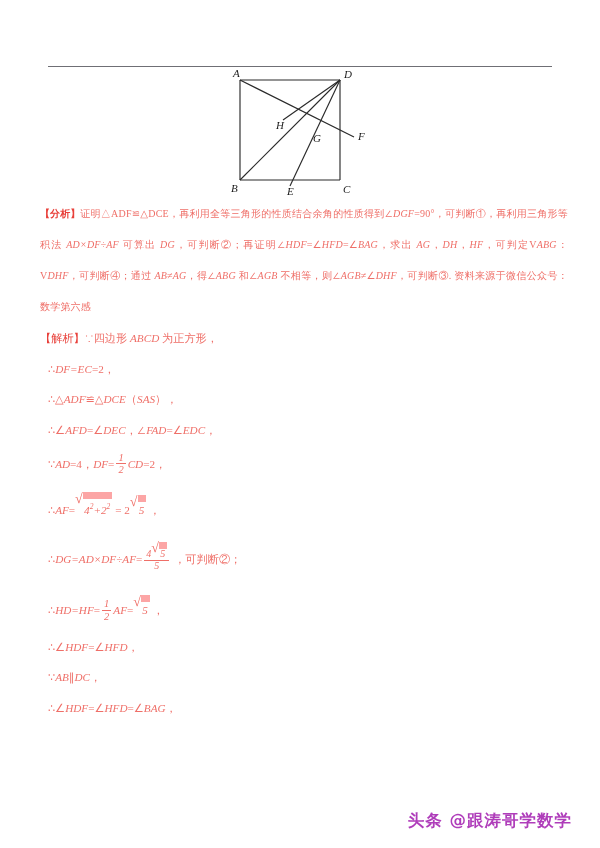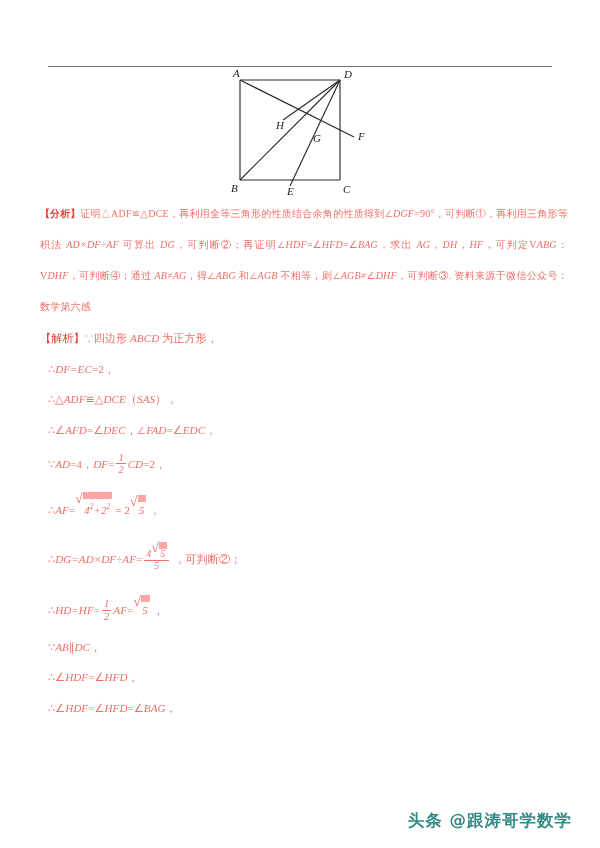--- a/index.html
+++ b/index.html
@@ -62,21 +62,21 @@
   .sqrt::before{
     content:"\221A";position:absolute;left:0;top:-1px;font-size:14px;font-style:normal;
   }
   .sqrt .rad{border-top:7px solid #fca5a5;padding:0 2px 0 1px;display:inline-block;}
   sup{font-size:7.5px;vertical-align:super;}
 
   
   .watermark{
     position:absolute;right:28px;bottom:16px;
     font-family:"DejaVu Sans",sans-serif;
-    font-size:16.5px;color:#0f766e;font-weight:bold;
+    font-size:16.5px;color:#a21caf;font-weight:bold;
     letter-spacing:1px;white-space:nowrap;opacity:.85;
   }
 </style>
 </head>
 <body>
 
 <div class="page">
 
   <div class="top-rule"></div>
 
@@ -131,23 +131,23 @@
 
       <div class="line tall"><span>∵</span><span class="it">AD</span><span>=4，</span><span class="it">DF</span><span>=</span><span class="frac"><span class="num">1</span><span class="den">2</span></span><span class="it">CD</span><span>=2，</span></div>
 
       <div class="line taller"><span>∴</span><span class="it">AF</span><span>=</span><span class="sqrt"><span class="rad">4<sup>2</sup>+2<sup>2</sup></span></span><span> = 2</span><span class="sqrt"><span class="rad">5</span></span><span> ，</span></div>
 
       <div class="line taller"><span>∴</span><span class="it">DG=AD×DF÷AF</span><span>=</span><span class="frac big"><span class="num"><span>4</span><span class="sqrt"><span class="rad">5</span></span></span><span class="den">5</span></span><span> ，可判断②；</span></div>
 
 
       <div class="line tall"><span>∴</span><span class="it">HD=HF</span><span>=</span><span class="frac"><span class="num">1</span><span class="den">2</span></span><span class="it">AF</span><span>=</span><span class="sqrt"><span class="rad">5</span></span><span> ，</span></div>
 
+      <div class="line"><span>∴∠</span><span class="it">HDF</span><span>=∠</span><span class="it">HFD</span><span>，</span></div>
+
       <div class="line"><span>∵</span><span class="it">AB</span><span>∥</span><span class="it">DC</span><span>，</span></div>
-
-      <div class="line"><span>∴∠</span><span class="it">HDF</span><span>=∠</span><span class="it">HFD</span><span>，</span></div>
 
       <div class="line"><span>∴∠</span><span class="it">HDF</span><span>=∠</span><span class="it">HFD</span><span>=∠</span><span class="it">BAG</span><span>，</span></div>
 
     </div>
   </div>
 
   <div class="watermark">头条 @跟涛哥学数学</div>
 
 </div>
 

